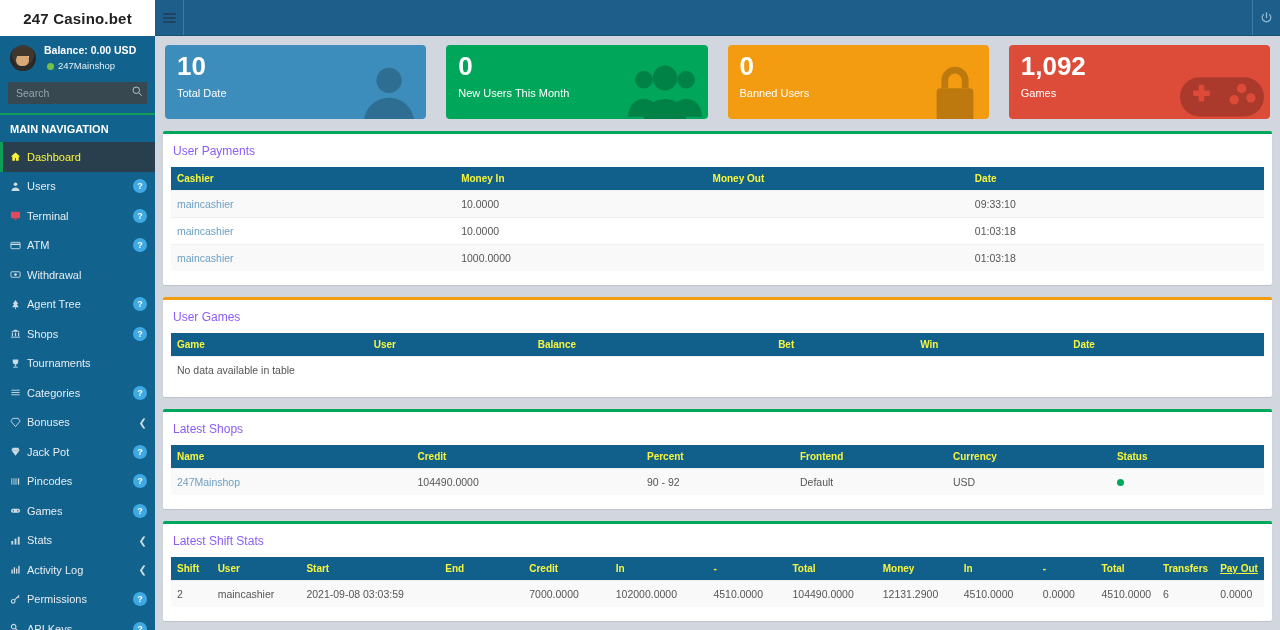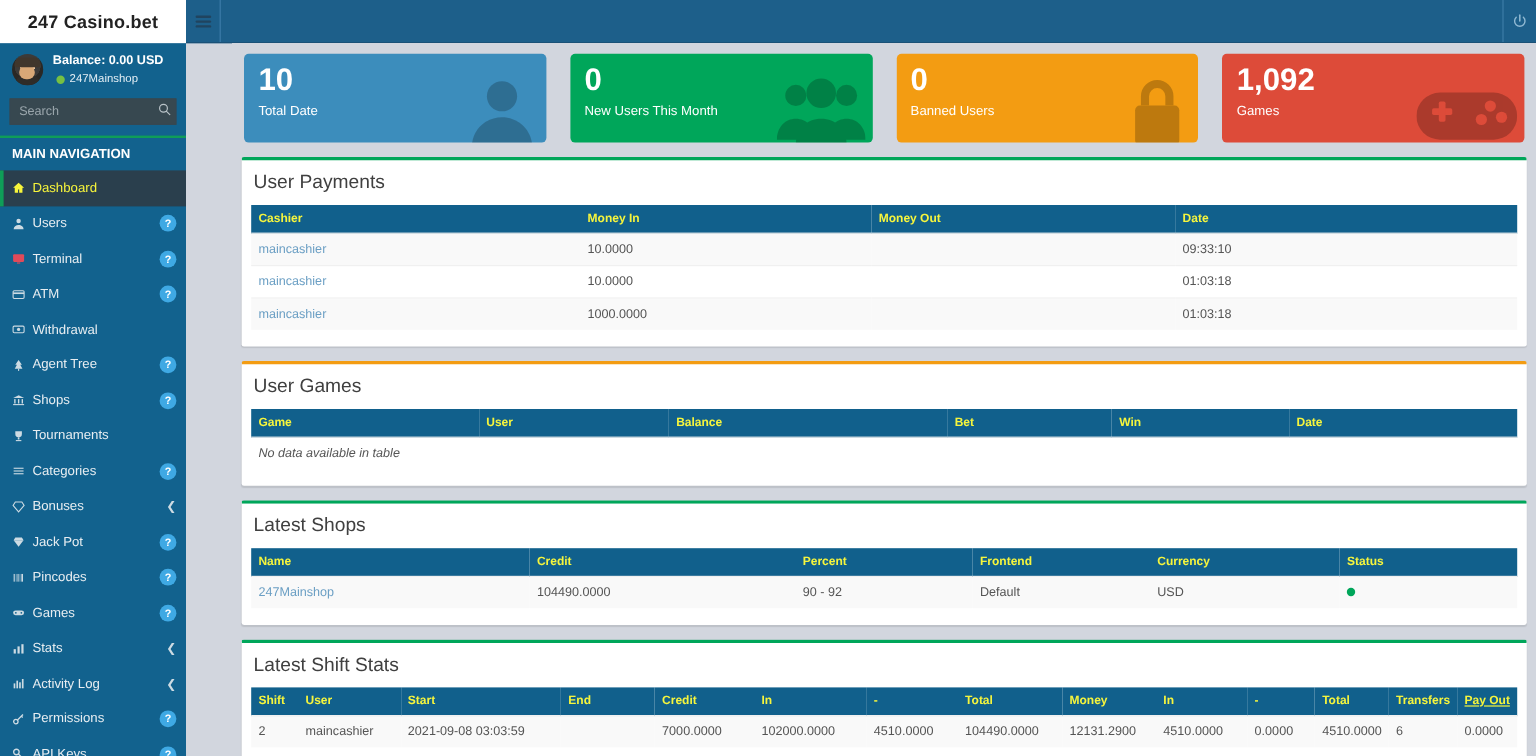--- a/index.html
+++ b/index.html
@@ -29,21 +29,21 @@
   .ham-btn .bars { width: 13px; }
   .ham-btn .bars i { display: block; height: 2px; background: #20445f; margin: 2px 0; border-radius: 1px;}
   .navbar-spacer { flex: 1; }
   .power-btn {
     width: 28px; display: flex; align-items: center; justify-content: center;
     border-left: 1px solid #3c7ca8; cursor: pointer;
   }
   .power-btn svg { display:block; }
 
   
-  .body-row { flex: 1; display: flex; min-height: 0; gap: 38px; }
+  .body-row { flex: 1; display: flex; min-height: 0; }
 
   
   .sidebar {
     width: 155px; flex: 0 0 155px; background: #12628e;
     overflow: hidden; position: relative;
   }
   .profile { display: flex; align-items: center; padding: 8px 8px 4px 10px; gap: 8px; }
   .avatar {
     width: 26px; height: 26px; border-radius: 50%; flex: 0 0 26px;
     background: radial-gradient(circle at 50% 38%, #e8c39a 0 30%, #3c3a38 31% 52%, #2a2825 53% 100%);
@@ -109,37 +109,37 @@
   .stat-ico { position: absolute; right: 6px; bottom: -4px; opacity: .22; }
   .stat-ico svg { display: block; }
 
   
   .panel {
     background: #fff; border-radius: 2px; margin-top: 12px;
     box-shadow: 0 1px 1px rgba(0,0,0,.1);
     border-top: 3px solid #0f9d58;
   }
   .panel-head { padding: 10px 10px 9px 10px; }
-  .panel-title { font-size: 16px; color: #404040; font-weight: normal; }
+  .panel-title { font-size: 12px; color: #8b5cf6; font-weight: normal; }
   .panel-body { padding: 0 8px 14px 8px; }
 
   table.tbl { width: 100%; border-collapse: collapse; }
   table.tbl thead th {
     background: #11608c; color: #f6f53d; font-size: 10px; font-weight: bold;
     text-align: left; padding: 6px 6px; white-space: nowrap;
   }
   table.tbl tbody td {
     font-size: 10.5px; color: #555; padding: 7px 6px; border-top: 1px solid #f0f0f0;
     white-space: nowrap;
   }
   table.tbl tbody tr.odd td { background: #f9f9f9; }
   table.tbl tbody tr.even td { background: #ffffff; }
   .link { color: #6b9fc4; cursor: pointer; }
   .money-in { color: #4a8a3a; }
-  .empty-cell { color: #555; font-size: 10.5px; padding: 9px 6px; font-style: italic; }
+  .empty-cell { color: #555; font-size: 10.5px; padding: 9px 6px; }
   .status-dot { width: 7px; height: 7px; border-radius: 50%; background: #00a65a; display: inline-block; }
 
   ::-webkit-scrollbar { width: 13px; }
   ::-webkit-scrollbar-track { background: #eceff1; }
   ::-webkit-scrollbar-thumb { background: #c9ced3; }
 </style>
 </head>
 <body>
 
 <div class="topbar">

